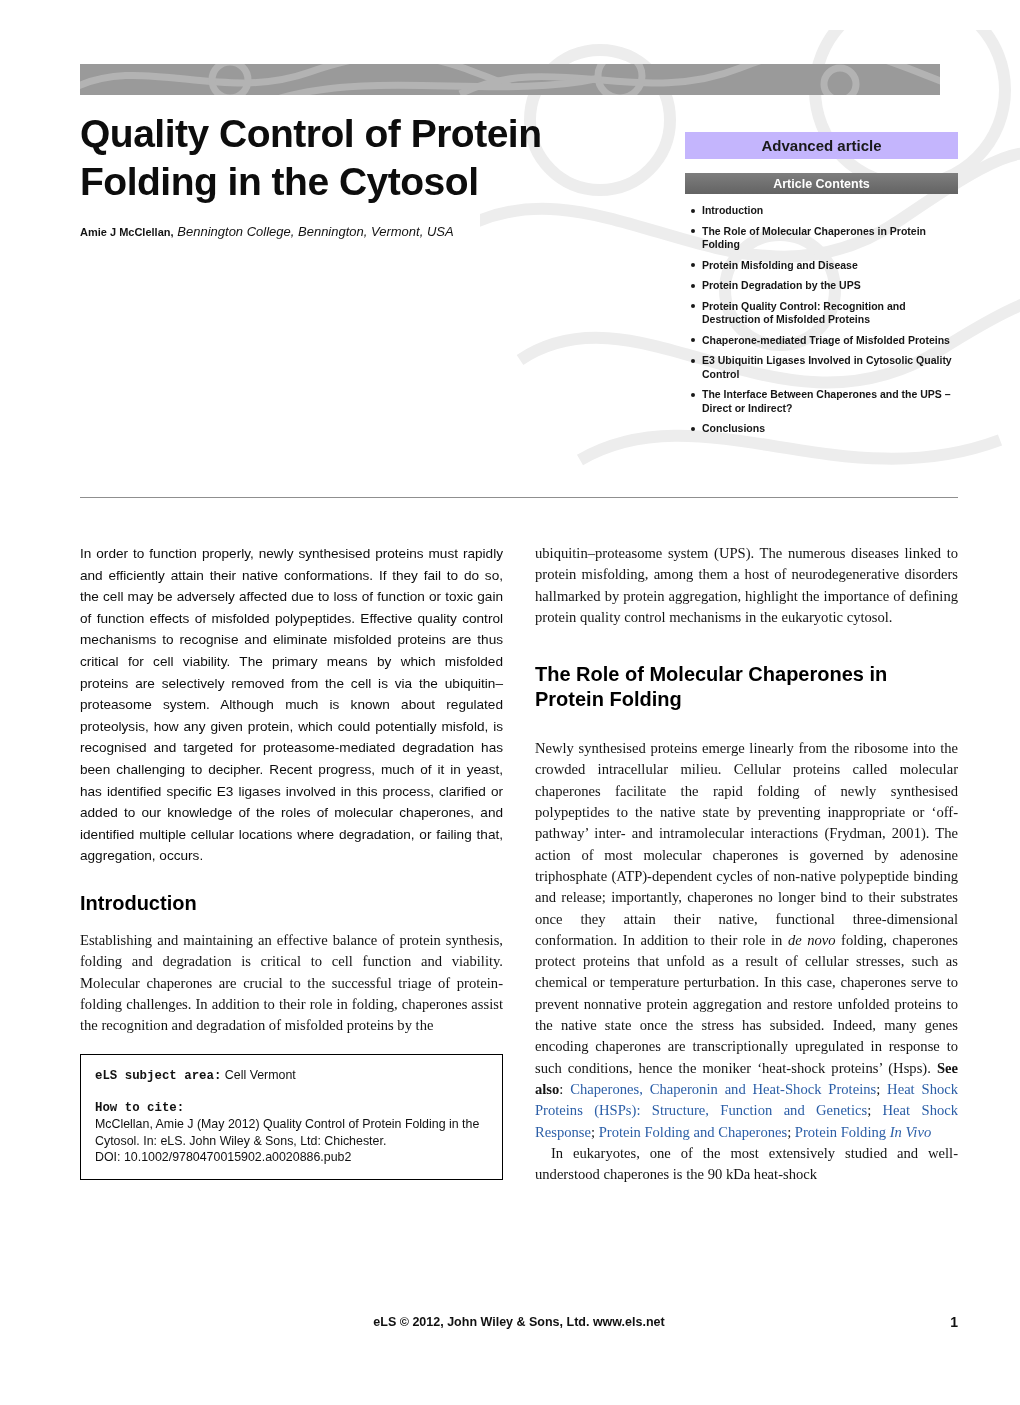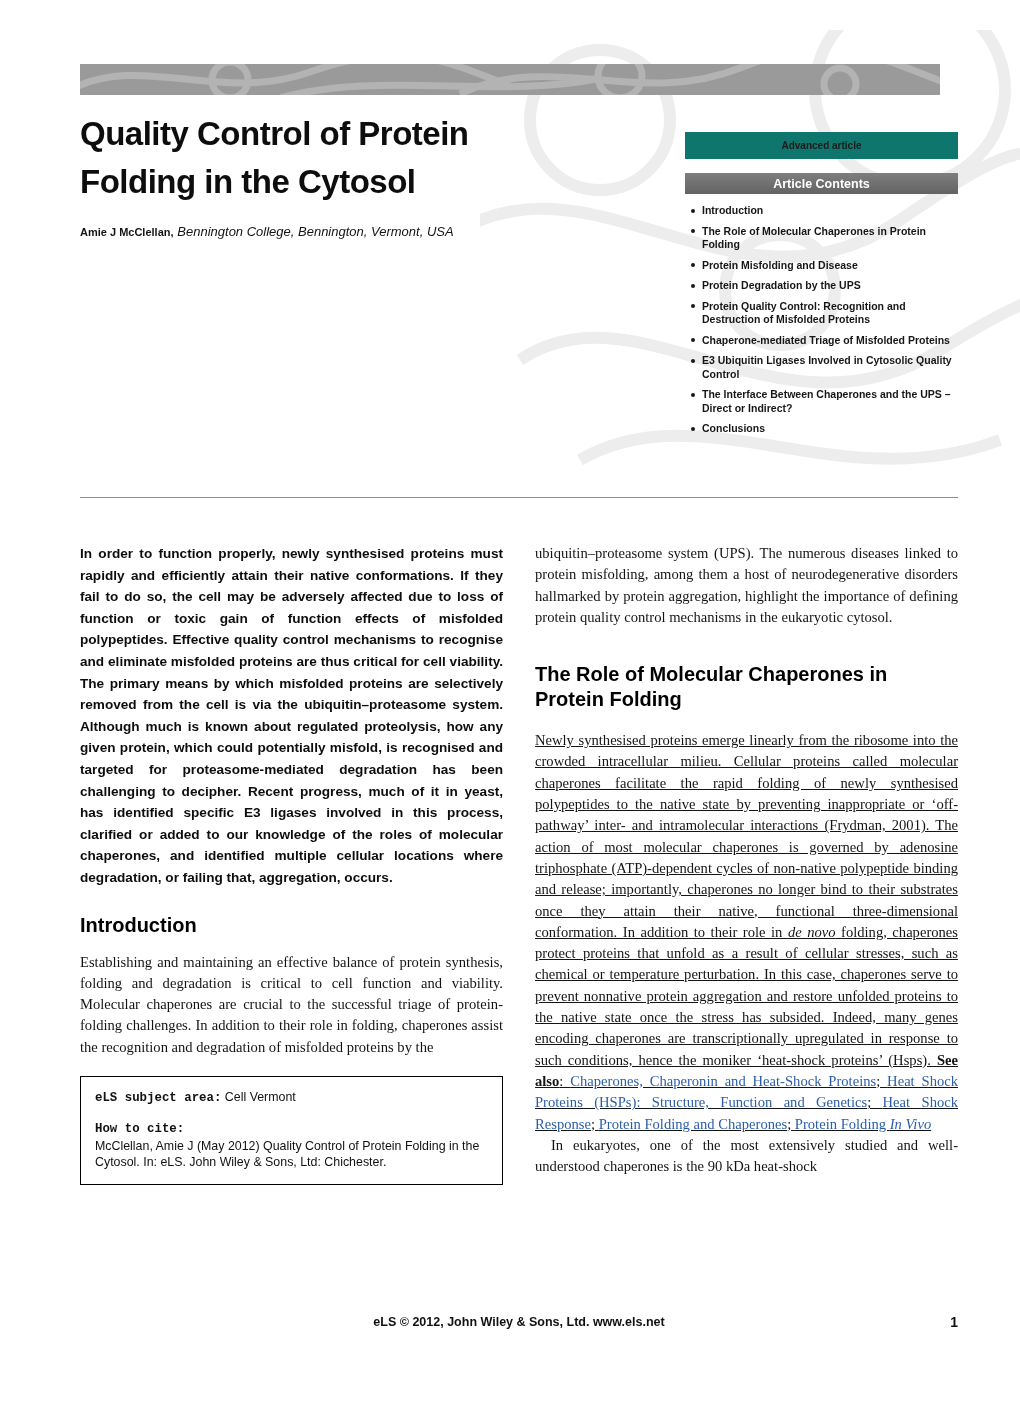--- a/index.html
+++ b/index.html
@@ -14,57 +14,57 @@
   
   .watermark { position:absolute; left:480px; top:30px; width:540px; height:460px; z-index:0; }
 
   
   .banner { position:absolute; left:80px; top:64px; width:860px; height:31px; z-index:1; overflow:hidden; }
 
   .content { position:absolute; inset:0; z-index:2; }
 
   
   .title { position:absolute; left:80px; top:110px; width:580px;
-           font-size:33px; font-weight:bold; line-height:48px; letter-spacing:-0.5px; color:#0d0d0d; }
+           font-size:39px; font-weight:bold; line-height:48px; letter-spacing:-0.5px; color:#0d0d0d; }
   .author { position:absolute; left:80px; top:224px; width:580px; font-size:13.5px; color:#141414; }
   .author .name { font-weight:bold; font-size:11px; }
   .author .affil { font-style:italic; font-size:13px; }
 
   
   .info-panel { position:absolute; left:685px; top:132px; width:273px; }
-  .adv-badge { background:#0f766e; height:27px; display:flex; align-items:center; justify-content:center;
-               font-weight:bold; font-size:10px; color:#1a1a1a; }
+  .adv-badge { background:#c4b5fd; height:27px; display:flex; align-items:center; justify-content:center;
+               font-weight:bold; font-size:15px; color:#1a1a1a; }
   .toc-header { margin-top:14px; background:linear-gradient(#7e7e7e,#636363); height:21px;
                 display:flex; align-items:center; justify-content:center;
                 color:#ffffff; font-weight:bold; font-size:12.5px;text-align:center; }
   .toc-list { padding:10px 0 0 4px; }
   .toc-item { display:flex; margin-bottom:7px; }
   .toc-bullet { width:4px; height:4px; border-radius:50%; background:#1a1a1a; margin:4.5px 7px 0 2px; flex:none; }
   .toc-text { font-size:10.5px; font-weight:bold; line-height:13.5px; color:#161616; }
   .posting-date { position:absolute; left:80px; top:449px; width:878px; text-align:right;
                   font-size:12.5px; font-weight:bold; color:#111; }
   .posting-date sup { font-size:8.5px; }
 
   .head-rule { position:absolute; left:80px; top:497px; width:878px; border-top:1px solid #8f8f8f; }
 
   
   .col-left  { position:absolute; left:80px;  top:543px; width:423px; }
   .col-right { position:absolute; left:535px; top:543px; width:423px; }
 
-  .abstract { font-size:13.6px; font-weight:bold; line-height:21.6px; text-align:justify; color:#0d0d0d; }
+  .abstract { font-size:13.6px; font-weight:normal; line-height:21.6px; text-align:justify; color:#0d0d0d; }
 
   .section-heading { font-size:20px; font-weight:bold; line-height:25px; color:#000;
                      font-family:"Liberation Sans", sans-serif; }
   .h-intro { margin-top:24px; }
   .h-role  { margin-top:34px; }
 
   .serif { font-family:"Liberation Serif", serif; font-size:14.6px; line-height:21.3px;
            text-align:justify; color:#141414; }
   .para-gap { margin-top:14px; }
-  .para-gap-lg { margin-top:18px;text-decoration:underline; }
+  .para-gap-lg { margin-top:26px; }
   .indent { text-indent:16px; }
 
   .seg-b { font-weight:bold; }
   .seg-i { font-style:italic; }
   .seg-l  { color:#2b5ea7; }
   .seg-li { color:#2b5ea7; font-style:italic; }
 
   
   .cite-box { margin-top:18px; border:1.4px solid #000; padding:12px 14px 13px 14px;
               font-size:12.4px; line-height:16.5px; color:#111; }
@@ -170,20 +170,21 @@
       <p class="serif para-gap">Establishing and maintaining an effective balance of protein synthesis, folding and degradation is critical to cell function and viability. Molecular chaperones are crucial to the successful triage of protein-folding challenges. In addition to their role in folding, chaperones assist the recognition and degradation of misfolded proteins by the</p>
 
       <div class="cite-box">
         <div>
           <b>eLS subject area:</b><span> Cell Vermont</span>
         </div>
         <div class="row2">
           <b>How to cite:</b>
         </div>
         <div>McClellan, Amie J (May 2012) Quality Control of Protein Folding in the Cytosol. In: eLS. John Wiley &amp; Sons, Ltd: Chichester.</div>
+        <div>DOI: 10.1002/9780470015902.a0020886.pub2</div>
       </div>
     </div>
 
     <div class="col-right">
       <p class="serif">ubiquitin–proteasome system (UPS). The numerous diseases linked to protein misfolding, among them a host of neurodegenerative disorders hallmarked by protein aggregation, highlight the importance of defining protein quality control mechanisms in the eukaryotic cytosol.</p>
 
       <h2 class="section-heading h-role">The Role of Molecular Chaperones in Protein Folding</h2>
 
       <p class="serif para-gap-lg"><span class="seg-n">Newly synthesised proteins emerge linearly from the ribosome into the crowded intracellular milieu. Cellular proteins called molecular chaperones facilitate the rapid folding of newly synthesised polypeptides to the native state by preventing inappropriate or ‘off-pathway’ inter- and intramolecular interactions (Frydman, 2001). The action of most molecular chaperones is governed by adenosine triphosphate (ATP)-dependent cycles of non-native polypeptide binding and release; importantly, chaperones no longer bind to their substrates once they attain their native, functional three-dimensional conformation. In addition to their role in </span><span class="seg-i">de novo</span><span class="seg-n"> folding, chaperones protect proteins that unfold as a result of cellular stresses, such as chemical or temperature perturbation. In this case, chaperones serve to prevent nonnative protein aggregation and restore unfolded proteins to the native state once the stress has subsided. Indeed, many genes encoding chaperones are transcriptionally upregulated in response to such conditions, hence the moniker ‘heat-shock proteins’ (Hsps). </span><span class="seg-b">See also</span><span class="seg-n">: </span><span class="seg-l">Chaperones, Chaperonin and Heat-Shock Proteins</span><span class="seg-n">; </span><span class="seg-l">Heat Shock Proteins (HSPs): Structure, Function and Genetics</span><span class="seg-n">; </span><span class="seg-l">Heat Shock Response</span><span class="seg-n">; </span><span class="seg-l">Protein Folding and Chaperones</span><span class="seg-n">; </span><span class="seg-l">Protein Folding </span><span class="seg-li">In Vivo</span></p>
 

